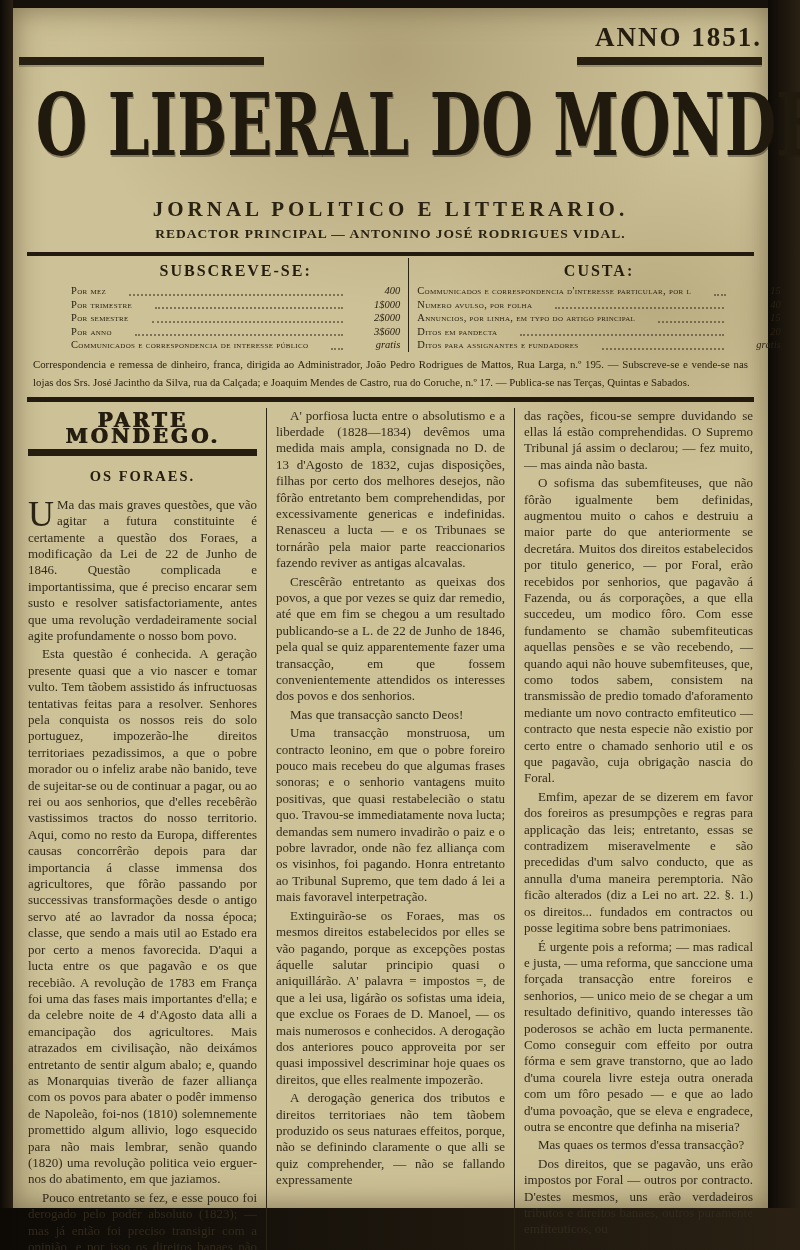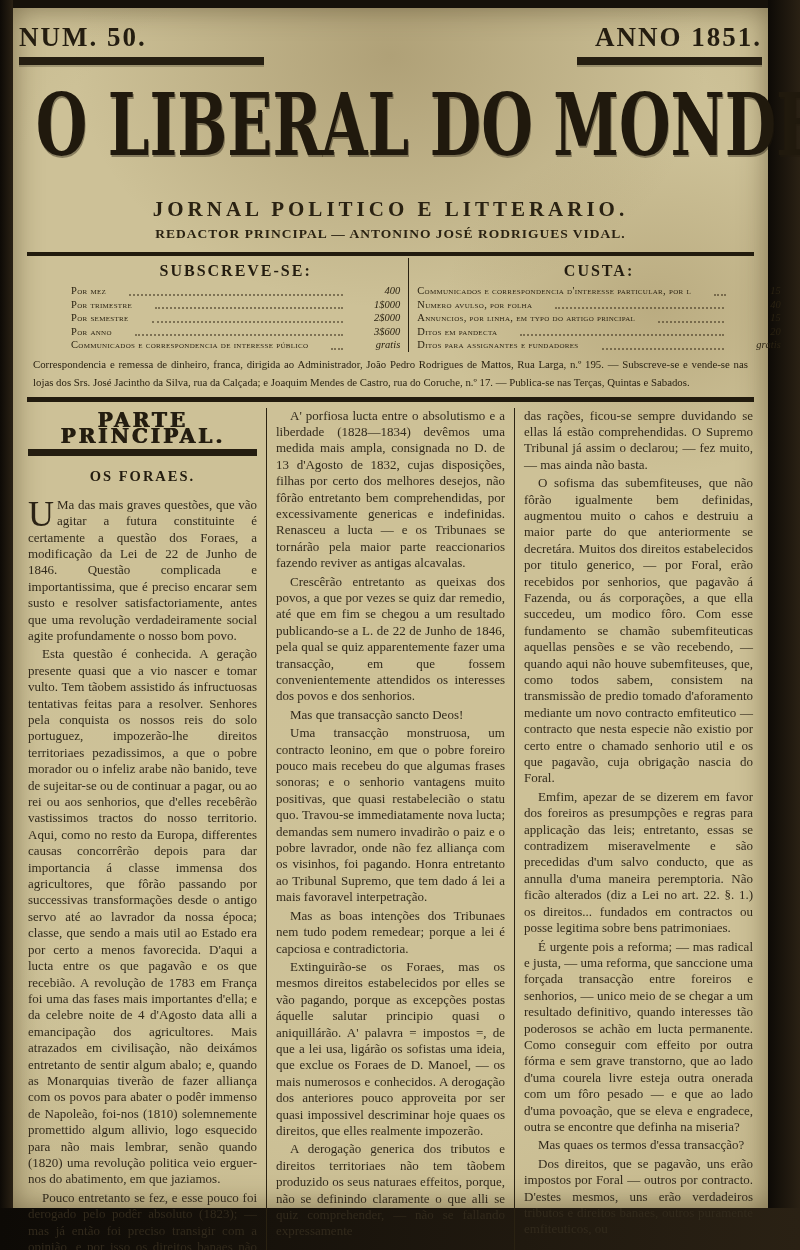--- a/index.html
+++ b/index.html
@@ -76,21 +76,20 @@
 <body>
 
 <div class="backdrop-edge" style="left:0;top:0;width:13px;height:1250px;"></div>
 <div class="backdrop-edge" style="right:0;top:0;width:32px;height:1250px;"></div>
 <div class="backdrop-edge" style="left:0;bottom:0;width:800px;height:42px;"></div>
 
 <div class="paper">
 
   <div class="issueline">
     <div class="issue-block">
-      <div class="issue-txt">NUM. 50.</div>
       <div class="issue-bar"></div>
     </div>
     <div class="year-block">
       <div class="issue-txt">ANNO 1851.</div>
       <div class="issue-bar"></div>
     </div>
   </div>
 
   <div class="masthead">O LIBERAL DO MONDEGO.</div>
   <div class="subtitle">JORNAL POLITICO E LITTERARIO.</div>
@@ -156,34 +155,33 @@
     </div>
   </div>
   <div class="admin-note" style="margin:3px 20px 0 20px;">Correspondencia e remessa de dinheiro, franca, dirigida ao Administrador, João Pedro Rodrigues de Mattos, Rua Larga, n.º 195. — Subscreve-se e vende-se nas lojas dos Srs. José Jacintho da Silva, rua da Calçada; e Joaquim Mendes de Castro, rua do Coruche, n.º 17. — Publica-se nas Terças, Quintas e Sabados.</div>
 
   <div class="date-rule-top" style="margin:6px 14px 0 14px;"></div>
   <div class="date-rule-bot" style="margin:0 14px;"></div>
 
   <div class="bodycols" style="margin:6px 6px 0 6px;">
 
     <div class="col">
-      <div class="part-title">PARTE PRINCIPAL.</div>
+      <div class="part-title">PARTE MONDEGO.</div>
       <div class="part-rule"></div>
       <div class="article-title">OS FORAES.</div>
       <p class="noindent"><span class="dropcap">U</span><span>Ma das mais graves questões, que vão agitar a futura constituinte é certamente a questão dos Foraes, a modificação da Lei de 22 de Junho de 1846. Questão complicada e importantissima, que é preciso encarar sem susto e resolver satisfactoriamente, antes que uma revolução verdadeiramente social agite profundamente o nosso bom povo.</span></p>
       <p>Esta questão é conhecida. A geração presente quasi que a vio nascer e tomar vulto. Tem tãobem assistido ás infructuosas tentativas feitas para a resolver. Senhores pela conquista os nossos reis do solo portuguez, impozerão-lhe direitos territoriaes pezadissimos, a que o pobre morador ou o infeliz arabe não banido, teve de sujeitar-se ou de continuar a pagar, ou ao rei ou aos senhorios, que d'elles recebêrão vastissimos tractos do nosso territorio. Aqui, como no resto da Europa, differentes causas concorrêrão depois para dar importancia á classe immensa dos agricultores, que fôrão passando por successivas transformações desde o antigo servo até ao lavrador da nossa época; classe, que sendo a mais util ao Estado era por certo a menos favorecida. D'aqui a lucta entre os que pagavão e os que recebião. A revolução de 1783 em França foi uma das fases mais importantes d'ella; e da celebre noite de 4 d'Agosto data alli a emancipação dos agricultores. Mais atrazados em civilisação, não deixámos entretanto de sentir algum abalo; e, quando as Monarquias tiverão de fazer alliança com os povos para abater o podêr immenso de Napoleão, foi-nos (1810) solemnemente promettido algum allivio, logo esquecido para não mais lembrar, senão quando (1820) uma revolução politica veio erguer-nos do abatimento, em que jaziamos.</p>
       <p>Pouco entretanto se fez, e esse pouco foi derogado pelo podêr absoluto (1823); — mas já então foi preciso transigir com a opinião, e por isso os direitos banaes não revivêrão.</p>
     </div>
 
     <div class="col">
       <p>A' porfiosa lucta entre o absolutismo e a liberdade (1828—1834) devêmos uma medida mais ampla, consignada no D. de 13 d'Agosto de 1832, cujas disposições, filhas por certo dos melhores desejos, não fôrão entretanto bem comprehendidas, por excessivamente genericas e indefinidas. Renasceu a lucta — e os Tribunaes se tornárão pela maior parte reaccionarios fazendo reviver as antigas alcavalas.</p>
       <p>Crescêrão entretanto as queixas dos povos, a que por vezes se quiz dar remedio, até que em fim se chegou a um resultado publicando-se a L. de 22 de Junho de 1846, pela qual se quiz apparentemente fazer uma transacção, em que fossem convenientemente attendidos os interesses dos povos e dos senhorios.</p>
       <p>Mas que transacção sancto Deos!</p>
       <p>Uma transacção monstruosa, um contracto leonino, em que o pobre foreiro pouco mais recebeu do que algumas frases sonoras; e o senhorio vantagens muito positivas, que quasi restabelecião o statu quo. Travou-se immediatamente nova lucta; demandas sem numero invadirão o paiz e o pobre lavrador, onde não fez alliança com os visinhos, foi pagando. Honra entretanto ao Tribunal Supremo, que tem dado á lei a mais favoravel interpetração.</p>
-      <p>Mas as boas intenções dos Tribunaes nem tudo podem remedear; porque a lei é capciosa e contradictoria.</p>
       <p>Extinguirão-se os Foraes, mas os mesmos direitos estabelecidos por elles se vão pagando, porque as excepções postas áquelle salutar principio quasi o aniquillárão. A' palavra = impostos =, de que a lei usa, ligárão os sofistas uma ideia, que exclue os Foraes de D. Manoel, — os mais numerosos e conhecidos. A derogação dos anteriores pouco approveita por ser quasi impossivel descriminar hoje quaes os direitos, que elles realmente impozerão.</p>
       <p>A derogação generica dos tributos e direitos territoriaes não tem tãobem produzido os seus naturaes effeitos, porque, não se definindo claramente o que alli se quiz comprehender, — não se fallando expressamente</p>
     </div>
 
     <div class="col">
       <p class="noindent">das rações, ficou-se sempre duvidando se ellas lá estão comprehendidas. O Supremo Tribunal já assim o declarou; — fez muito, — mas ainda não basta.</p>
       <p>O sofisma das subemfiteuses, que não fôrão igualmente bem definidas, augmentou muito o cahos e destruiu a maior parte do que anteriormente se decretára. Muitos dos direitos estabelecidos por titulo generico, — por Foral, erão recebidos por senhorios, que pagavão á Fazenda, ou ás corporações, a que ella succedeu, um modico fôro. Com esse fundamento se chamão subemfiteuticas aquellas pensões e se vão recebendo, — quando aqui não houve subemfiteuses, que, como todos sabem, consistem na transmissão de predio tomado d'aforamento mediante um novo contracto emfiteutico — contracto que nesta especie não existio por certo entre o chamado senhorio util e os que pagavão, cuja obrigação nascia do Foral.</p>
       <p>Emfim, apezar de se dizerem em favor dos foreiros as presumpções e regras para applicação das leis; entretanto, essas se contradizem miseravelmente e são precedidas d'um salvo conducto, que as annulla d'uma maneira peremptoria. Não ficão alterados (diz a Lei no art. 22. §. 1.) os direitos... fundados em contractos ou posse legitima sobre bens patrimoniaes.</p>
       <p>É urgente pois a reforma; — mas radical e justa, — uma reforma, que sanccione uma forçada transacção entre foreiros e senhorios, — unico meio de se chegar a um resultado definitivo, quando interesses tão poderosos se achão em lucta permanente. Como conseguir com effeito por outra fórma e sem grave transtorno, que ao lado d'uma courela livre esteja outra onerada com um fôro pesado — e que ao lado d'uma povoação, que se eleva e engradece, outra se encontre que definha na miseria?</p>
       <p>Mas quaes os termos d'essa transacção?</p>

